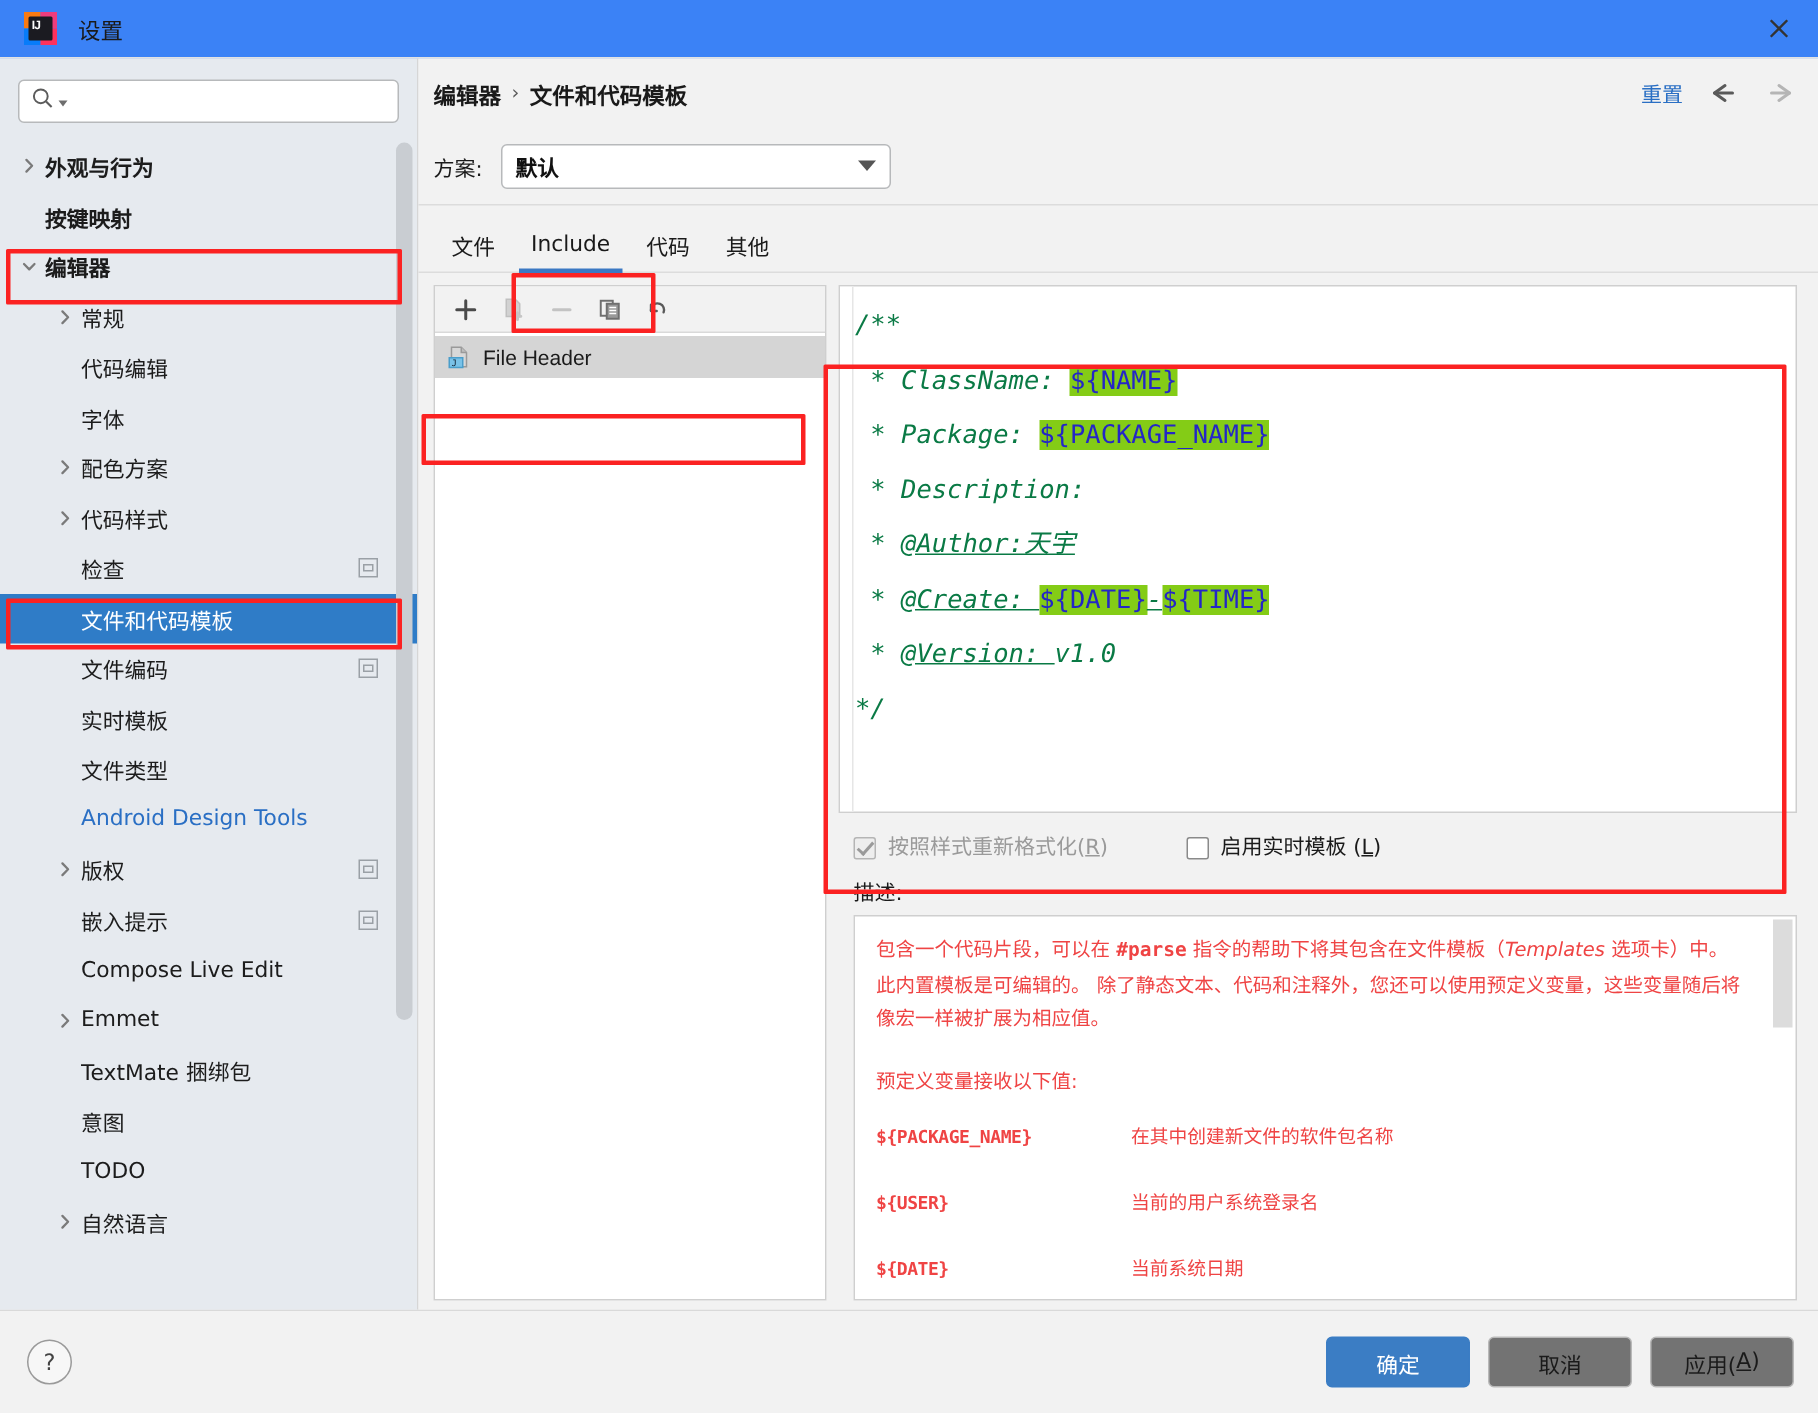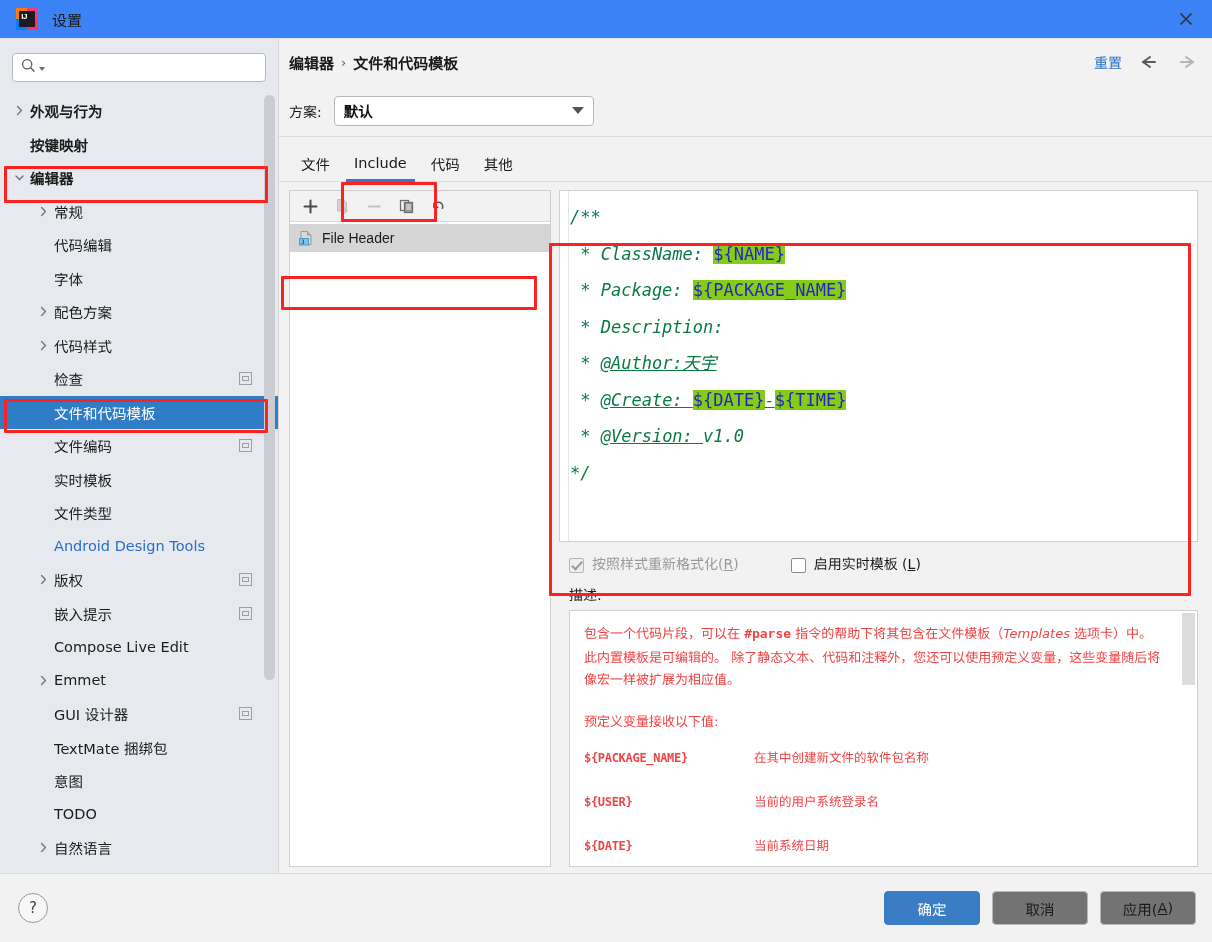--- a/index.html
+++ b/index.html
@@ -477,24 +477,20 @@
           <div class="tree-item depth1 noarrow">
             <span class="lbl">Compose Live Edit</span>
           </div>
           <div class="tree-item depth1">
             <span class="twisty">
               <svg width="13" height="13" viewBox="0 0 13 13">
                 <path d="M4.6 2.6 L8.4 6.5 L4.6 10.4" stroke="#7a7a7a" stroke-width="1.5" fill="none" stroke-linecap="round" stroke-linejoin="round"></path>
               </svg>
             </span>
             <span class="lbl">Emmet</span>
-          </div>
-          <div class="tree-item depth1 noarrow">
-            <span class="lbl">GUI 设计器</span>
-            <span class="badge-box"></span>
           </div>
           <div class="tree-item depth1 noarrow">
             <span class="lbl">TextMate 捆绑包</span>
           </div>
           <div class="tree-item depth1 noarrow">
             <span class="lbl">意图</span>
           </div>
           <div class="tree-item depth1 noarrow">
             <span class="lbl">TODO</span>
           </div>

